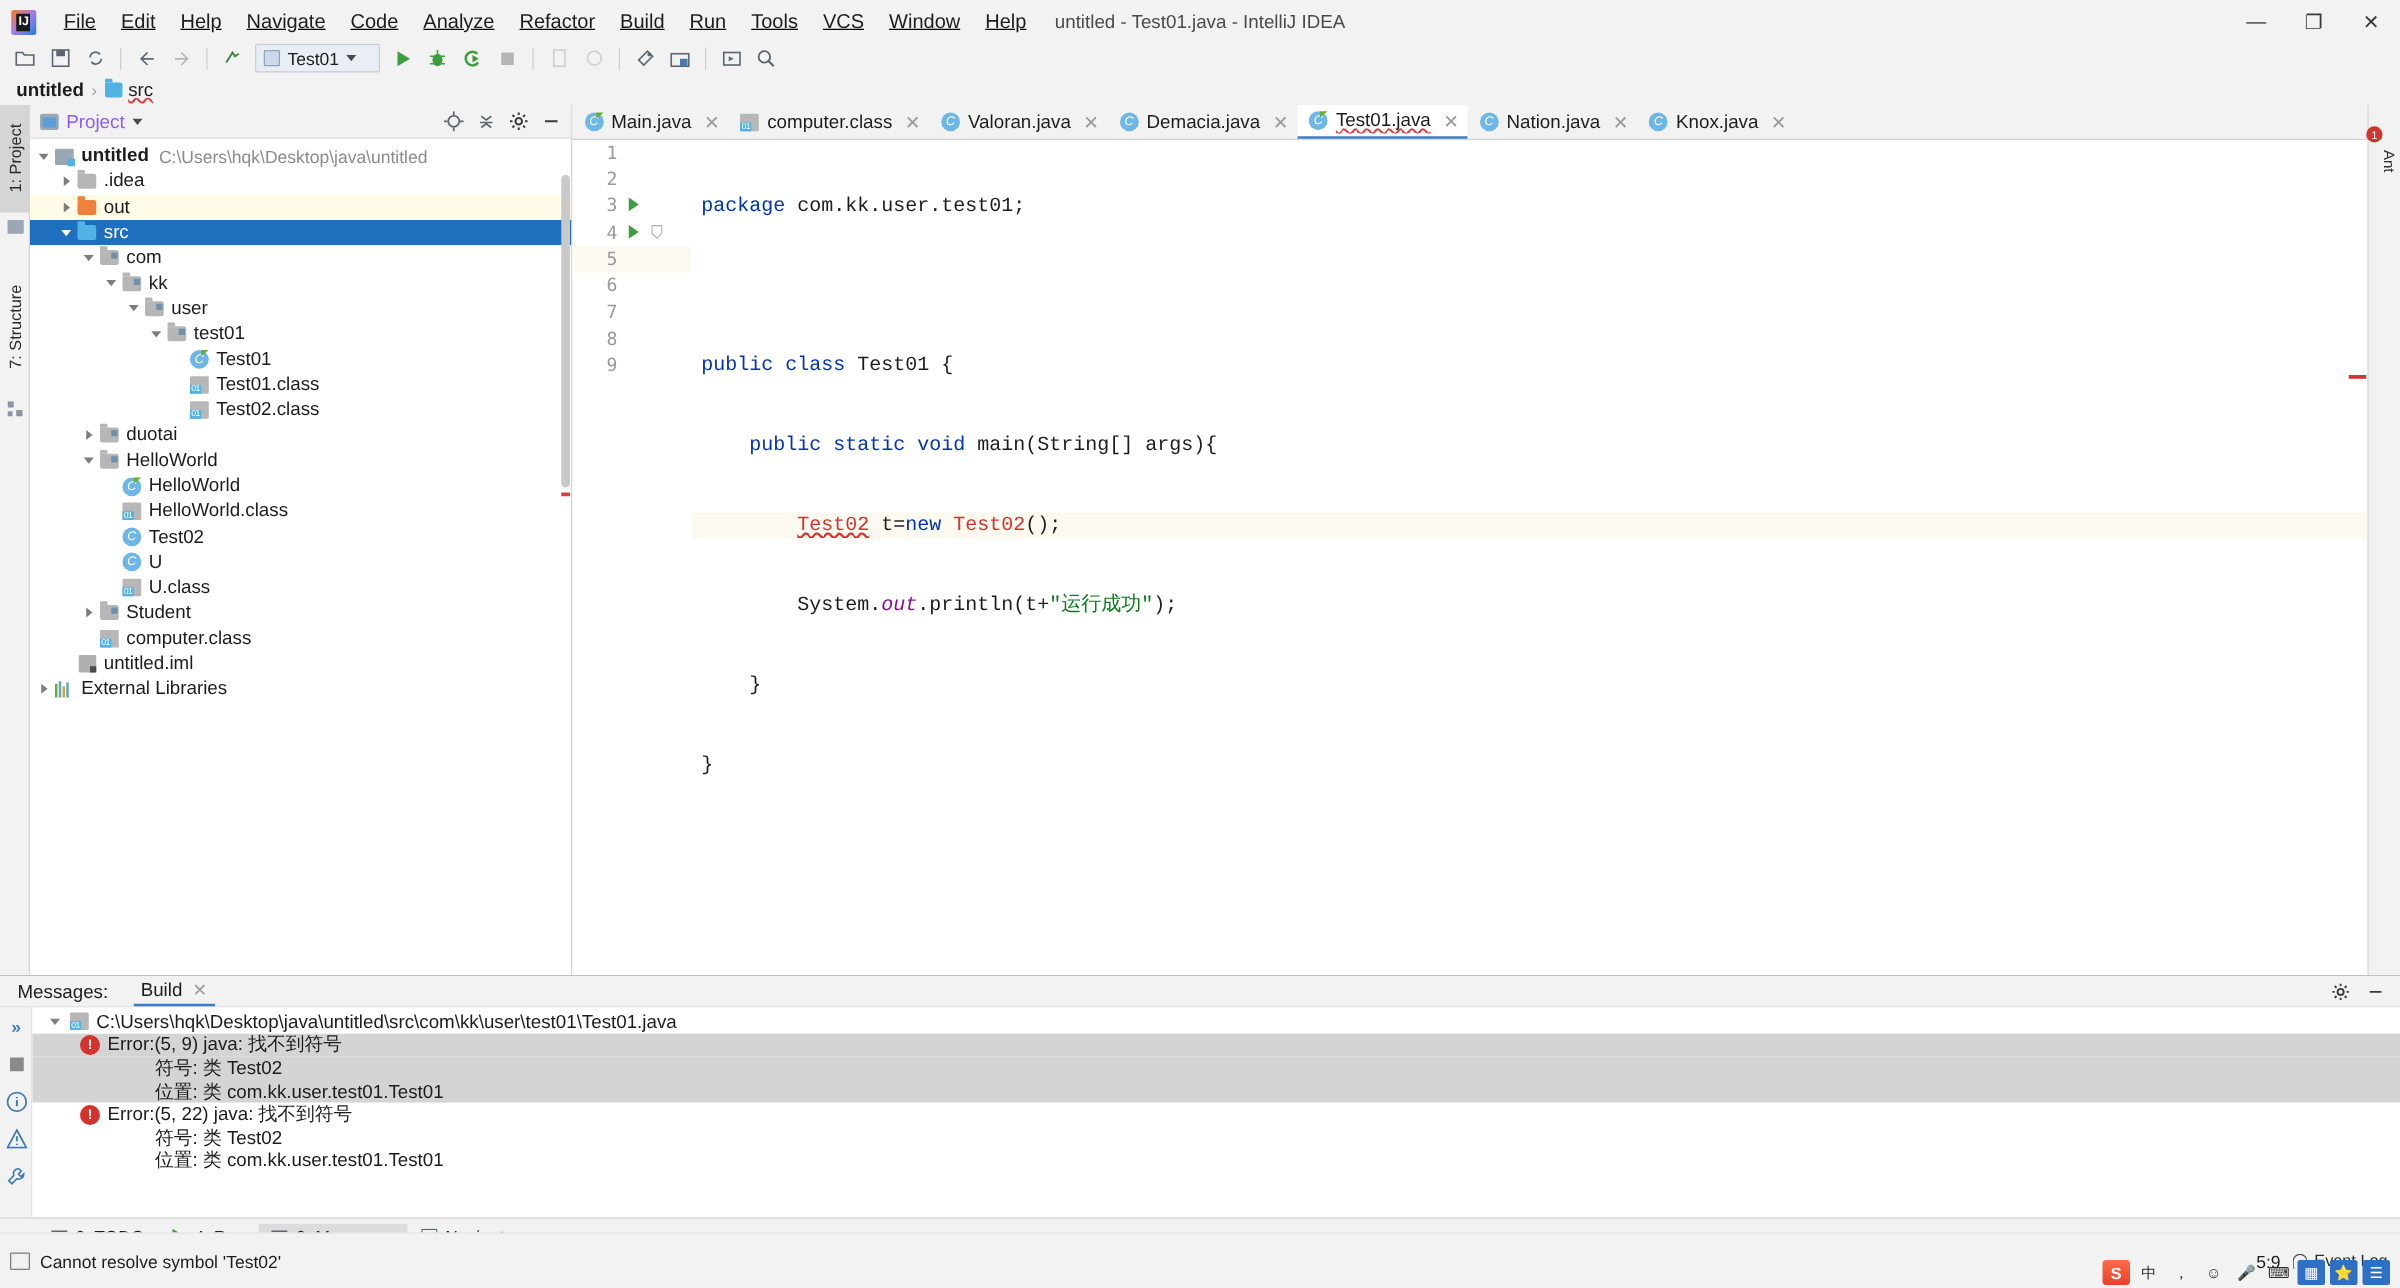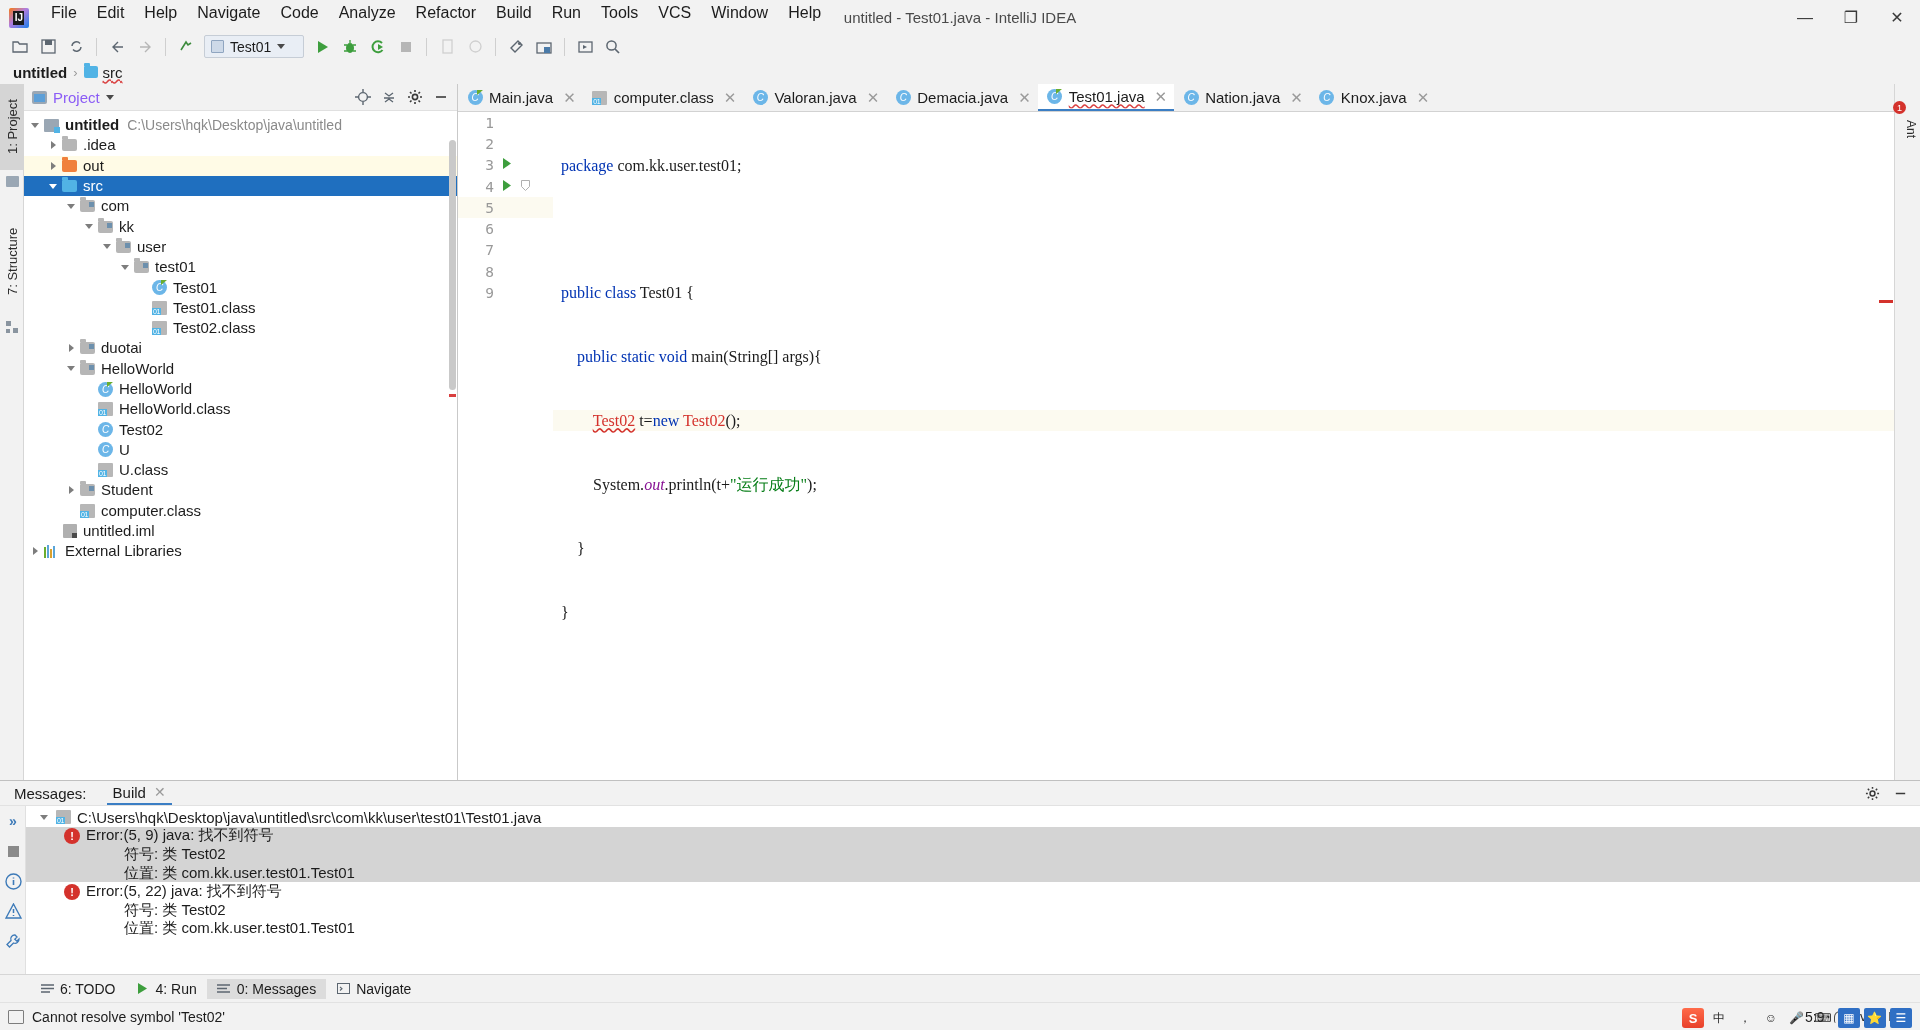--- a/index.html
+++ b/index.html
@@ -22,21 +22,21 @@
     width: 20px; height: 20px; margin-left: 9px; margin-right: 12px;
     background: linear-gradient(135deg,#f97a12 0%,#b07ddf 45%,#1b7ee8 100%);
     border-radius: 2px; position: relative; flex: none;
   }
   .app-logo::after {
     content: ""; position: absolute; left: 4px; top: 3px; width: 11px; height: 14px;
     background: #1a1a1a;
   }
   .app-logo .ij { position:absolute; left:0; top:0; right:0; bottom:0;
     color:#fff; font-size:10px; font-weight:bold; display:flex; align-items:center; justify-content:center; z-index:2;}
-  .menubar { display: flex; align-items: flex-start; height: 35px; }
+  .menubar { display: flex; align-items: center; height: 35px; text-decoration: underline; }
   .menu-item {
     padding: 4px 10px; font-size: 16px; color: #1c1c1c; cursor: default;
     line-height: 18px;
   }
   .win-title {
     position: absolute; left: 0; right: 0; text-align: center;
     font-size: 15px; color: #4a4a4a; pointer-events: none; line-height: 35px;
   }
   .win-btns { position: absolute; right: 0; top: 0; display: flex; height: 35px; }
   .win-btn { width: 46px; height: 35px; display: flex; align-items: center; justify-content: center;
@@ -166,21 +166,21 @@
   }
   .gline {
     position: absolute; left: 0; width: 95px; height: 21.3px; display: flex; align-items: center;
     font-family: "DejaVu Sans Mono", monospace; font-size: 14.5px; color: #999;
   }
   .gnum { width: 40px; text-align: right; padding-right: 4px; }
   .grun { width: 18px; text-align: center; color: #3a9e3a; font-size: 11px; }
   .gfold { width: 18px; text-align: center; color: #a0a0a0; font-size: 11px; }
   .code {
     position: absolute; left: 95px; top: 0; right: 0; bottom: 0;
-    font-family: Liberation Serif, serif; font-size: 16px; line-height: 21.3px;
+    font-family: Liberation Mono, monospace; font-size: 16px; line-height: 21.3px;
     color: #1c1c1c; white-space: pre;
   }
   .cline { height: 21.3px; padding-left: 8px; }
   .cline.cur { background: #fcfaf0; }
   .k { color: #0033b3; font-weight: normal; }
   .str { color: #067d17; }
   .fld { color: #871094; font-style: italic; }
   .err { color: #d4322c; text-decoration: underline wavy #d4322c; text-decoration-skip-ink:none;}
   .err2 { color: #d4322c; }
 
@@ -221,21 +221,21 @@
 
   
   .bottom-tabs {
     position: absolute; left: 0; right: 0; bottom: 28px; height: 28px;
     background: #f2f2f2; display: flex; align-items: center; padding-left: 30px;
     border-top: 1px solid #d6d6d6; font-size: 14px; color: #1c1c1c;
   }
   .bt { display: flex; align-items: center; gap: 6px; padding: 2px 10px; }
   .bt.active { background: #dcdcdc; }
   .statusbar {
-    position: absolute; left: 0; right: 0; bottom: 0; height: 28px;
+    position: absolute; left: 0; right: 0; bottom: 0; height: 44px;
     background: #f2f2f2; display: flex; align-items: center; padding-left: 8px;
     font-size: 14px; color: #1c1c1c; border-top: 1px solid #e2e2e2;
   }
   .sb-ic { width:16px;height:14px;border:1px solid #7d7d7d;margin-right:8px;border-radius:1px;}
   .sb-right { margin-left: auto; display: flex; align-items: center; gap: 10px; padding-right: 10px; }
   .tray-ic { width: 22px; height: 20px; display:flex;align-items:center;justify-content:center; font-size:12px; color:#2b2b2b;}
   .tray-s { width:22px;height:20px;background:linear-gradient(#ff6b4a,#e8402a); color:#fff; border-radius:3px;
     display:flex;align-items:center;justify-content:center;font-size:13px;font-weight:bold;}
   .tray-blue { background:#2f6fc4; color:#fff; border-radius:2px; }
   .event-log { display:flex; align-items:center; gap:5px; color:#2b2b2b; font-size: 13px;}

